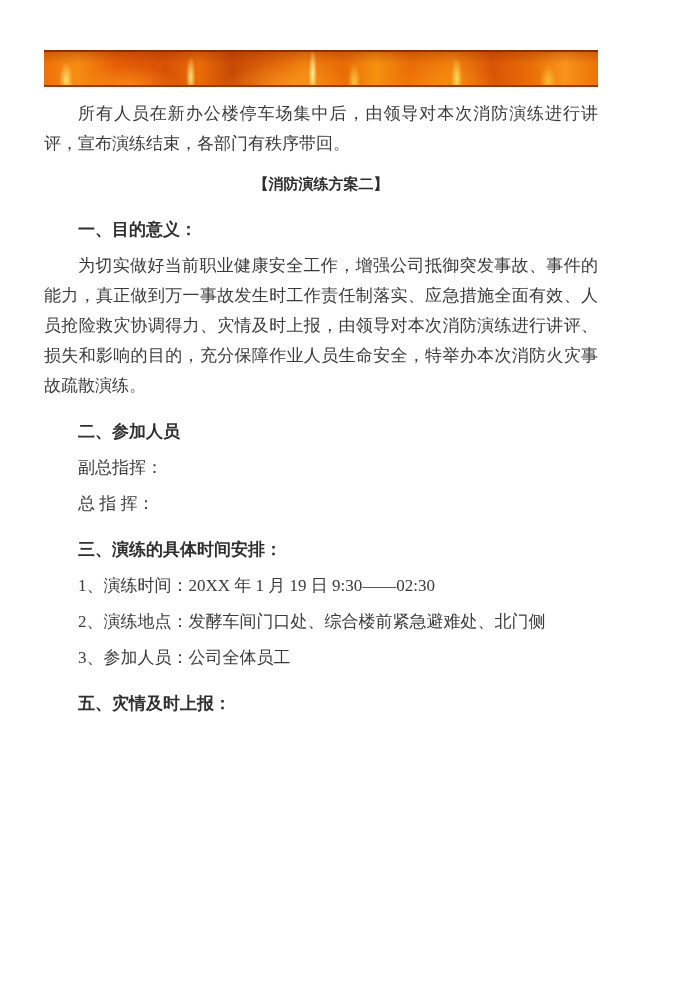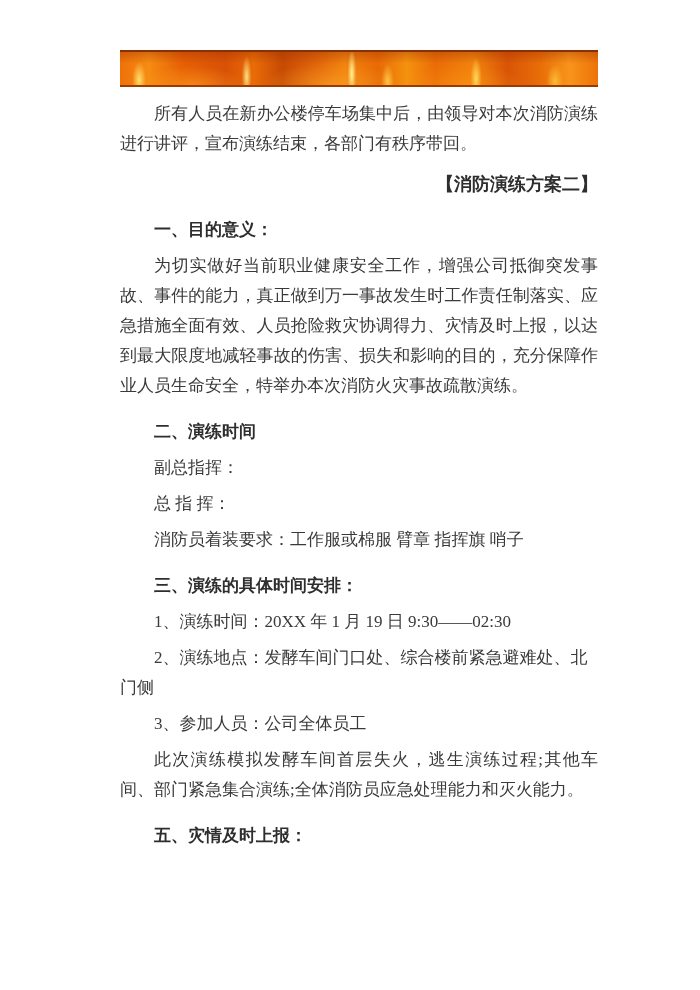--- a/index.html
+++ b/index.html
@@ -5,21 +5,21 @@
   html, body {
     margin: 0;
     padding: 0;
     background: #ffffff;
   }
   .page {
     position: relative;
     width: 700px;
     height: 990px;
     box-sizing: border-box;
-    padding: 50px 102px 0 120px;
+    padding: 50px 102px 0 44px;
     background: #ffffff;
     font-family: "Liberation Serif", "DejaVu Serif", serif;
     color: #3a3a3a;
     overflow: hidden;
   }
   .banner {
     height: 37px;
     box-sizing: border-box;
     margin-bottom: 12px;
     border-top: 2px solid #8a3004;
@@ -45,24 +45,24 @@
   }
   .indent {
     text-indent: 2em;
     text-align: justify;
   }
   .line {
     text-indent: 2em;
     white-space: pre-wrap;
   }
   h1.title {
-    text-align: right;
+    text-align: center;
     font-family: "Liberation Sans", "DejaVu Sans", sans-serif;
     font-weight: bold;
-    font-size: 18px;
+    font-size: 15px;
     color: #2e2e2e;
     margin: 10px 0 14px 0;
   }
   h2.heading {
     font-family: "Liberation Sans", "DejaVu Sans", sans-serif;
     font-weight: bold;
     font-size: 17px;
     color: #2e2e2e;
     text-indent: 2em;
     margin-top: 16px;
@@ -73,29 +73,27 @@
 
 <div class="page">
 
   <div class="banner"></div>
 
   <p class="indent">所有人员在新办公楼停车场集中后，由领导对本次消防演练进行讲评，宣布演练结束，各部门有秩序带回。</p>
 
   <h1 class="title">【消防演练方案二】</h1>
 
   <h2 class="heading">一、目的意义：</h2>
-  <p class="indent">为切实做好当前职业健康安全工作，增强公司抵御突发事故、事件的能力，真正做到万一事故发生时工作责任制落实、应急措施全面有效、人员抢险救灾协调得力、灾情及时上报，以达到最大限度地减轻事故的伤害、损失和影响的目的，充分保障作业人员生命安全，特举办本次消防火灾事故疏散演练。</p>
+  <p class="indent">为切实做好当前职业健康安全工作，增强公司抵御突发事故、事件的能力，真正做到万一事故发生时工作责任制落实、应急措施全面有效、人员抢险救灾协调得力、灾情及时上报，由领导对本次消防演练进行讲评、损失和影响的目的，充分保障作业人员生命安全，特举办本次消防火灾事故疏散演练。</p>
 
-  <h2 class="heading">二、演练时间</h2>
+  <h2 class="heading">二、参加人员</h2>
   <p class="line">副总指挥：</p>
   <p class="line">总 指 挥：</p>
-  <p class="line">消防员着装要求：工作服或棉服 臂章 指挥旗 哨子</p>
 
   <h2 class="heading">三、演练的具体时间安排：</h2>
   <p class="line">1、演练时间：20XX 年 1 月 19 日 9:30——02:30</p>
   <p class="line">2、演练地点：发酵车间门口处、综合楼前紧急避难处、北门侧</p>
   <p class="line">3、参加人员：公司全体员工</p>
 
-  <p class="indent">此次演练模拟发酵车间首层失火，逃生演练过程;其他车间、部门紧急集合演练;全体消防员应急处理能力和灭火能力。</p>
 
   <h2 class="heading">五、灾情及时上报：</h2>
 
 </div>
 
 </body></html>

